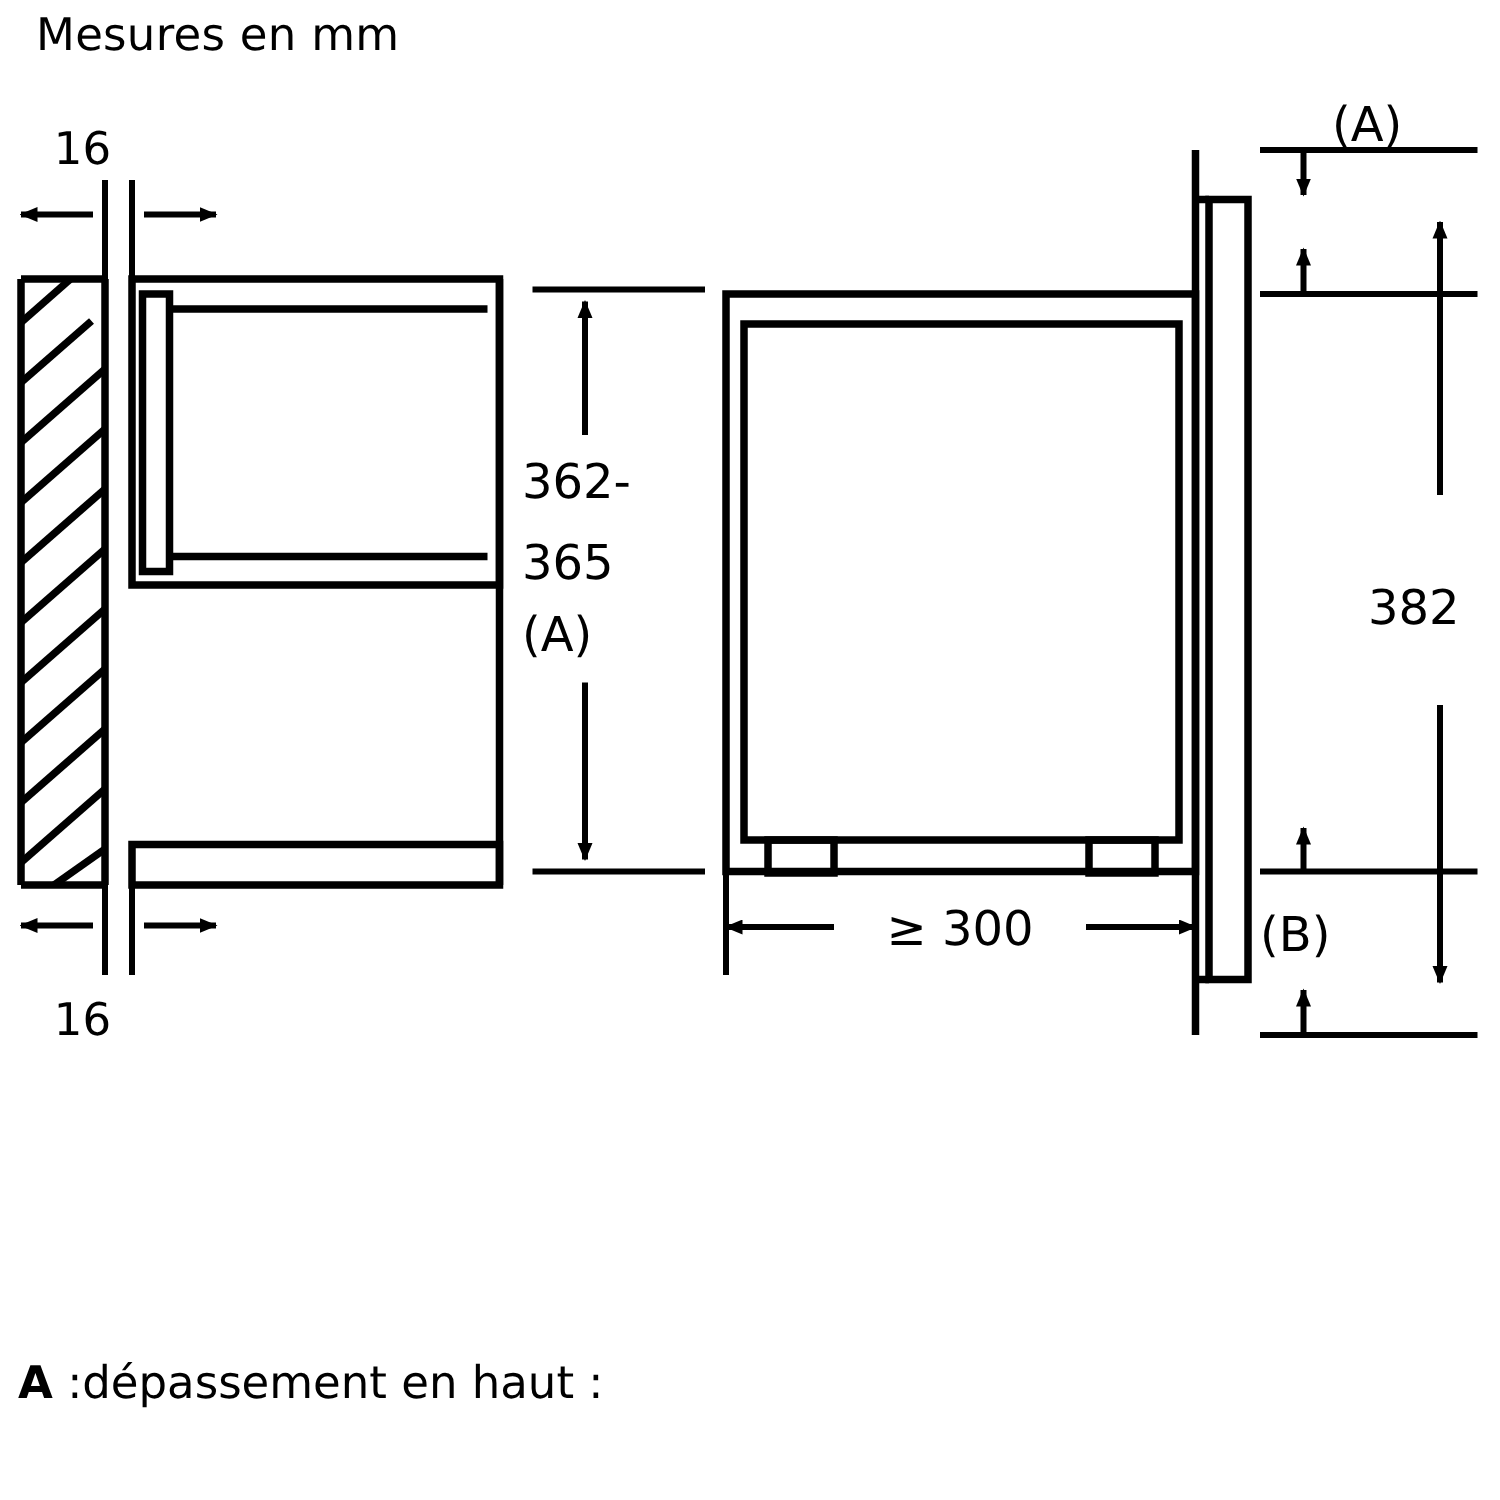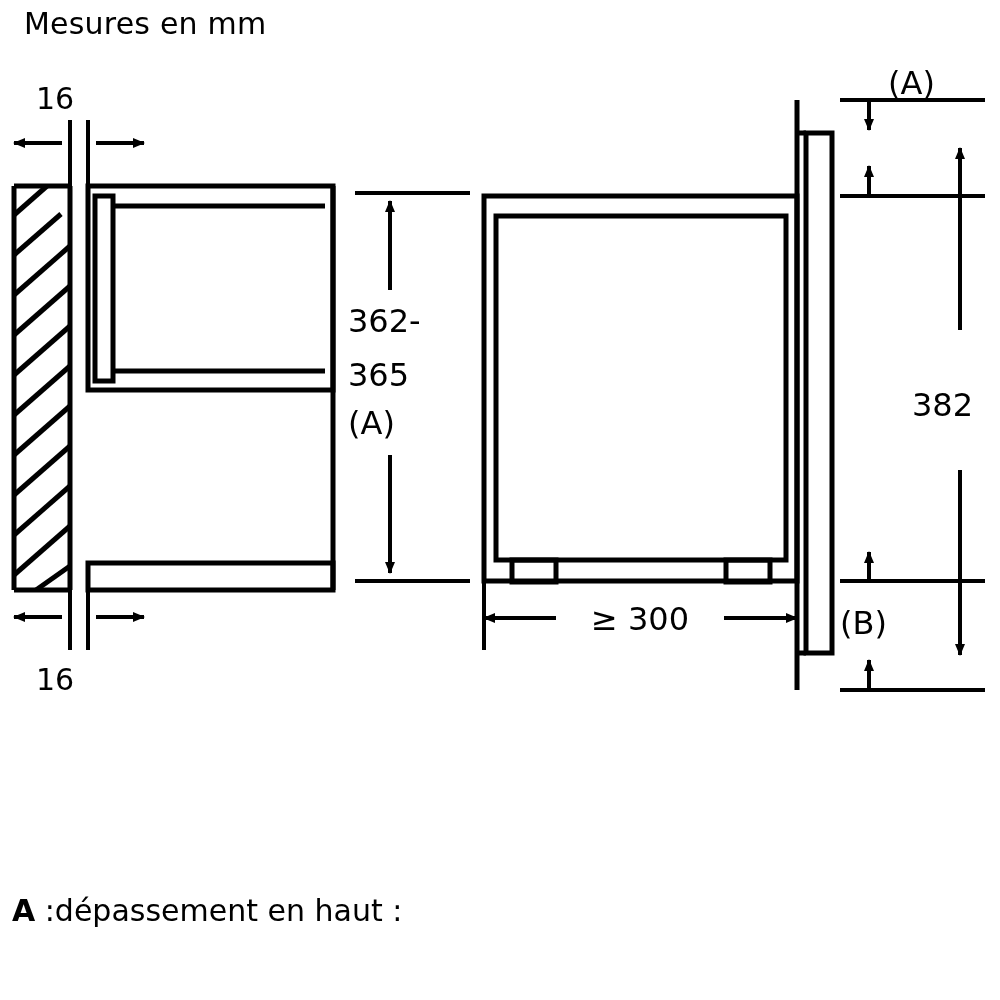--- a/index.html
+++ b/index.html
@@ -47,20 +47,21 @@
     position: absolute;
     left: 12px;
     top: 808px;
     font-size: 30px;
     line-height: 41px;
     white-space: pre;
   }
   .legend .row {
     display: block;
     white-space: pre;
+    margin-top: 12px;
   }
   .legend b {
     font-weight: bold;
   }
 </style>
 </head>
 <body>
 
 <div id="stage">
 

